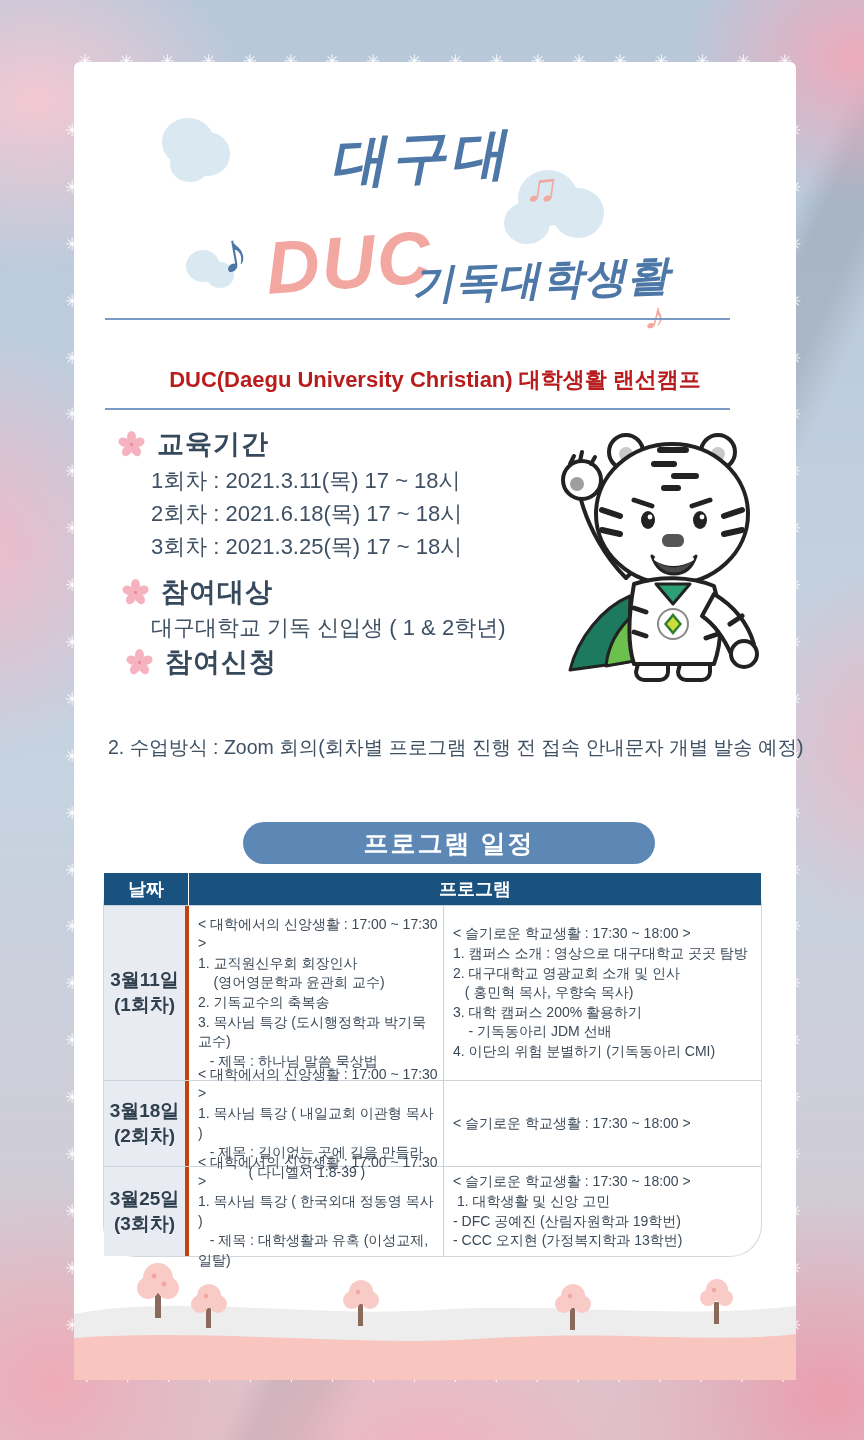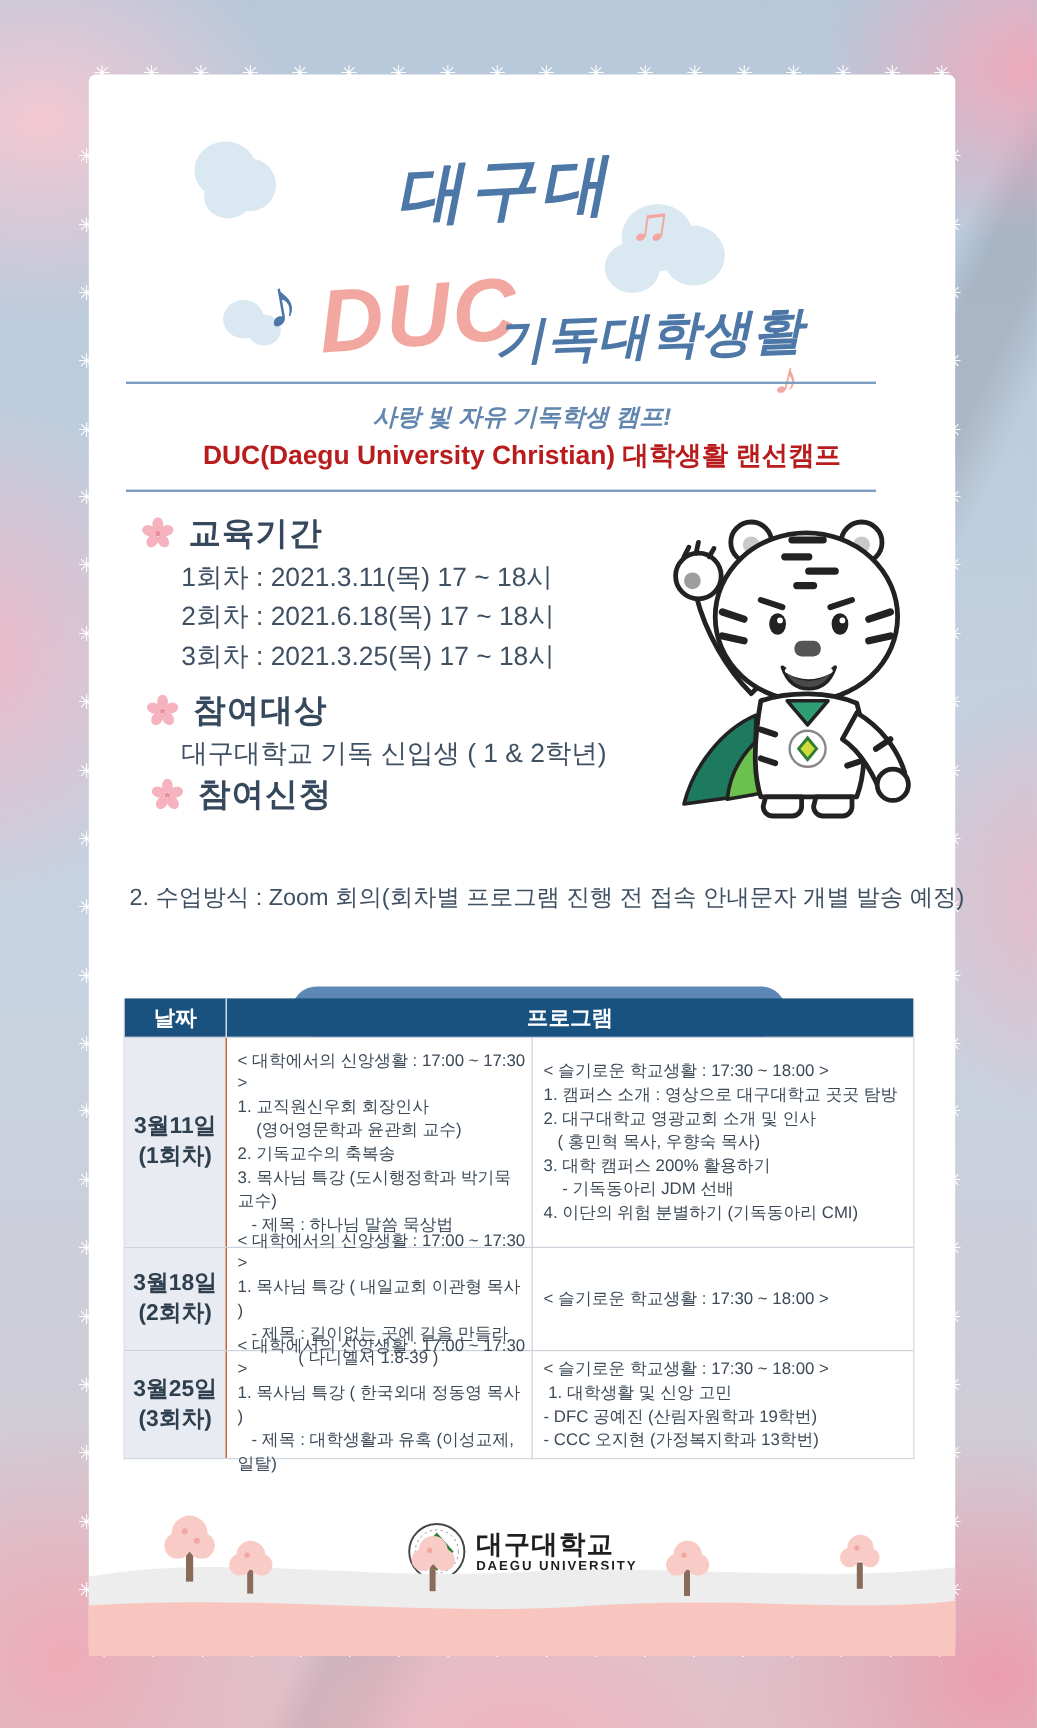--- a/index.html
+++ b/index.html
@@ -59,30 +59,30 @@
   .sec-head { position:absolute; display:flex; align-items:center; gap:12px; }
   .sec-head .txt { font-size:27px; font-weight:700; color:#36495c; letter-spacing:1px; }
   .body-line { position:absolute; font-size:22px; color:#3f5063; white-space:pre;margin-left:36px; }
   .apply-line { position:absolute; font-size:19.5px; color:#3f5063; white-space:pre; }
 
   .pill { position:absolute; left:169px; top:760px; width:412px; height:42px;
     background:#5d88b6; border-radius:22px; display:flex; align-items:center;
     justify-content:center; color:#ffffff; font-size:25px; font-weight:700; letter-spacing:2px; }
 
   
-  .schedule { position:absolute; left:29px; top:770px; width:659px;
-    border-left:1px solid #d3d8e0; border-right:1px solid #d3d8e0; border-bottom:1px solid #d3d8e0; }
+  .schedule { position:absolute; left:29px; top:811px; width:659px;
+    border-left:1px solid #d3d8e0; border-right:1px solid #d3d8e0; border-bottom:1px solid #d3d8e0;border-radius:32px; }
   .sched-header { display:flex; height:32px; background:#19517f; color:#fff;
     font-weight:700; font-size:18px; }
   .h-date { width:85px; display:flex; align-items:center; justify-content:center;
     border-right:1px solid #ffffff; }
   .h-prog { flex:1; display:flex; align-items:center; justify-content:center; }
   .sched-row { display:flex; border-top:1px solid #ccd2da; }
   .row-0 { height:175px; } .row-1 { height:86px; } .row-2 { height:90px; }
-  .c-date { width:85px; background:#e8ecf2; border-right:1px solid #c2410c;
+  .c-date { width:85px; background:#e8ecf2; border-right:4px solid #c2410c;
     display:flex; flex-direction:column; align-items:center; justify-content:center;
     font-size:19px; font-weight:700; color:#2f3f4e; line-height:1.3; }
   .c-faith { width:255px; border-right:1px solid #ccd2da; }
   .c-cell { padding:4px 4px 4px 9px; display:flex; flex-direction:column;
     justify-content:center; font-size:14px; line-height:1.4; color:#3c4a58; }
   .c-school { flex:1; }
   .cell-line { white-space:pre-wrap; }
 
   
   .logo-wrap { position:absolute; left:0; top:1206px; width:100%; display:flex;
@@ -204,21 +204,20 @@
   </div>
 
   <div class="abs t-daegu">대구대</div>
   <div class="abs t-note t-note1">♫</div>
   <div class="abs t-note t-note2">♪</div>
   <div class="abs t-duc">DUC</div>
   <div class="abs t-rest">기독대학생활</div>
   <div class="abs t-note t-note3">♪</div>
 
   <div class="divider" style="top:256px;"></div>
-  <div class="abs subtitle1">사랑 빛 자유 기독학생 캠프!</div>
   <div class="abs subtitle2">DUC(Daegu University Christian) 대학생활 랜선캠프</div>
   <div class="divider" style="top:346px;"></div>
 
   <div class="sec-head" style="left:44px;top:364px;">
     <svg class="blossom" viewBox="0 0 30 30">
       <g fill="#f6b3bf">
         <ellipse cx="15" cy="6.5" rx="5" ry="6.5"></ellipse>
         <ellipse cx="23.1" cy="12.4" rx="5" ry="6.5" transform="rotate(72 23.1 12.4)"></ellipse>
         <ellipse cx="20" cy="21.9" rx="5" ry="6.5" transform="rotate(144 20 21.9)"></ellipse>
         <ellipse cx="10" cy="21.9" rx="5" ry="6.5" transform="rotate(216 10 21.9)"></ellipse>
@@ -372,33 +371,20 @@
         </div>
       <div class="c-school c-cell">
           <div class="cell-line">&lt; 슬기로운 학교생활 : 17:30 ~ 18:00 &gt;</div>
           <div class="cell-line"> 1. 대학생활 및 신앙 고민</div>
           <div class="cell-line">- DFC 공예진 (산림자원학과 19학번)</div>
           <div class="cell-line">- CCC 오지현 (가정복지학과 13학번)</div>
         </div>
     </div>
   </div>
 
-  <div class="logo-wrap">
-    <svg width="50" height="50" viewBox="0 0 50 50">
-      <circle cx="25" cy="25" r="23" fill="#fff" stroke="#444" stroke-width="1.6"></circle>
-      <circle cx="25" cy="25" r="18" fill="#fff" stroke="#999" stroke-width="0.8" stroke-dasharray="2 2.6"></circle>
-      <polygon points="25,9 39,25 25,41 11,25" fill="#2e7d32"></polygon>
-      <polygon points="25,12 36,25 25,38 18,25" fill="#cddc39"></polygon>
-      <polygon points="25,16 32,25 25,34 21,25" fill="#43a047"></polygon>
-    </svg>
-    <div>
-      <div class="logo-kr">대구대학교</div>
-      <div class="logo-en">DAEGU UNIVERSITY</div>
-    </div>
-  </div>
 
   <svg class="landscape" viewBox="0 0 722 124">
     <path d="M0,58 C110,38 230,62 360,54 C480,46 600,64 722,50 L722,124 L0,124 Z" fill="#ededed"></path>
     <path d="M0,82 C140,72 290,92 420,82 C540,74 640,88 722,78 L722,124 L0,124 Z" fill="#f8c5bf"></path>
     <g>
       <rect x="81" y="36" width="6" height="26" fill="#8a6a5a"></rect>
       <circle cx="84" cy="22" r="15" fill="#f9cbc7"></circle>
       <circle cx="74" cy="32" r="11" fill="#f9cbc7"></circle>
       <circle cx="94" cy="32" r="11" fill="#f9cbc7"></circle>
       <circle cx="80" cy="20" r="2.5" fill="#f3a6a1"></circle>

